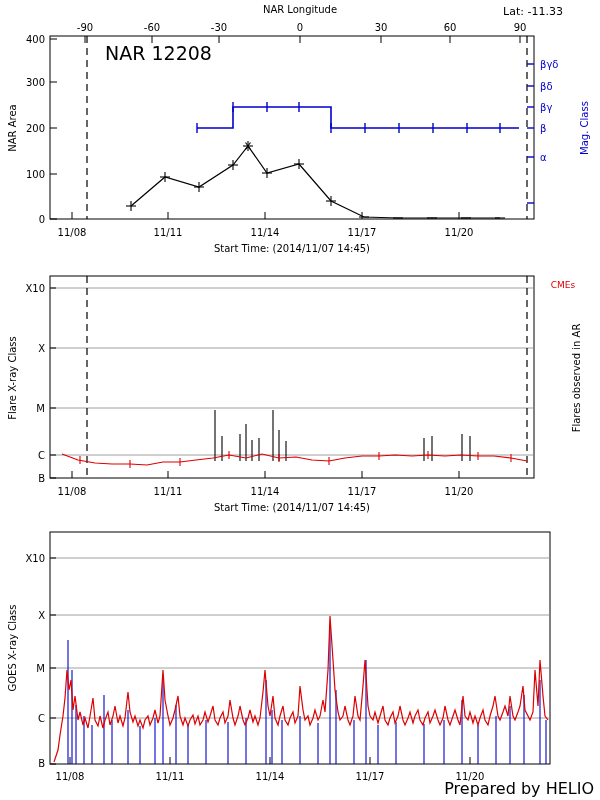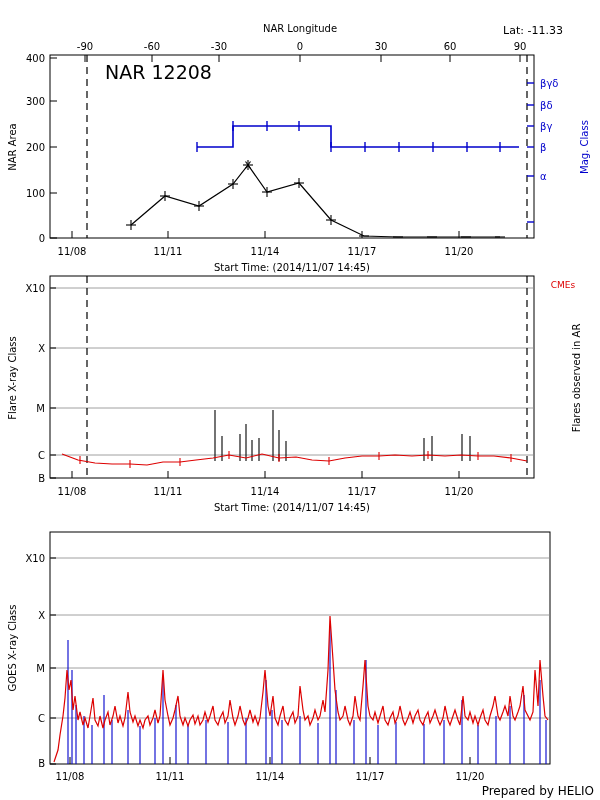--- a/index.html
+++ b/index.html
@@ -18,21 +18,21 @@
   .page {
     position: relative;
     width: 600px;
     height: 800px;
   }
   .panel {
     position: absolute;
     left: 0;
     width: 600px;
   }
-  #panel1 { top: 0px;   height: 258px; margin-top: 19px; }
+  #panel1 { top: 0px;   height: 258px; }
   #panel2 { top: 258px; height: 262px; }
   #panel3 { top: 520px; height: 280px; }
 
   svg { display: block; }
 
   .txt {
     font-family: "DejaVu Sans", sans-serif;
     fill: #000000;
   }
   .lbl-sm { font-size: 10px; }
@@ -72,21 +72,21 @@
     stroke: #000000;
     stroke-width: 1.2;
     fill: none;
   }
   .flare-black { stroke: #000000; stroke-width: 1.1; }
   .flare-blue  { stroke: #0000cc; stroke-width: 1.1; }
   .footer {
     position: absolute;
     right: 6px;
     bottom: 2px;
-    font-size: 12px;
+    font-size: 16px;
     font-family: "DejaVu Sans", sans-serif;
   }
 </style>
 </head>
 <body>
 
 <div class="page">
 
   <div class="panel" id="panel1">
     <svg width="600" height="258" viewBox="0 0 600 258">

